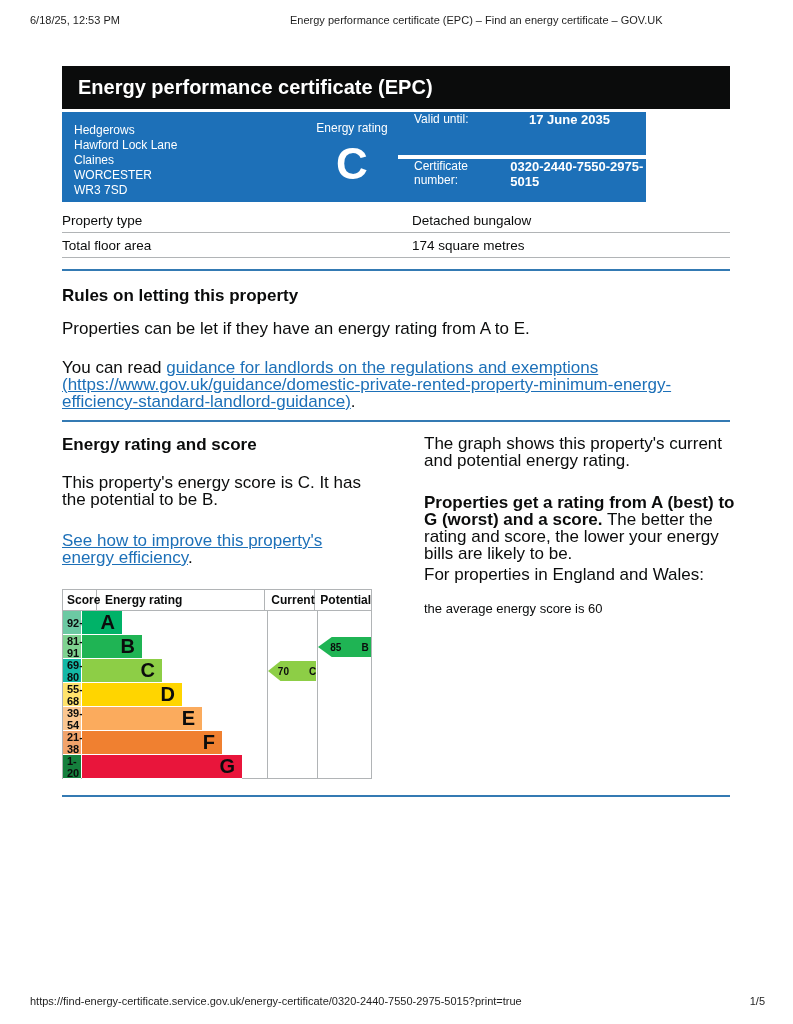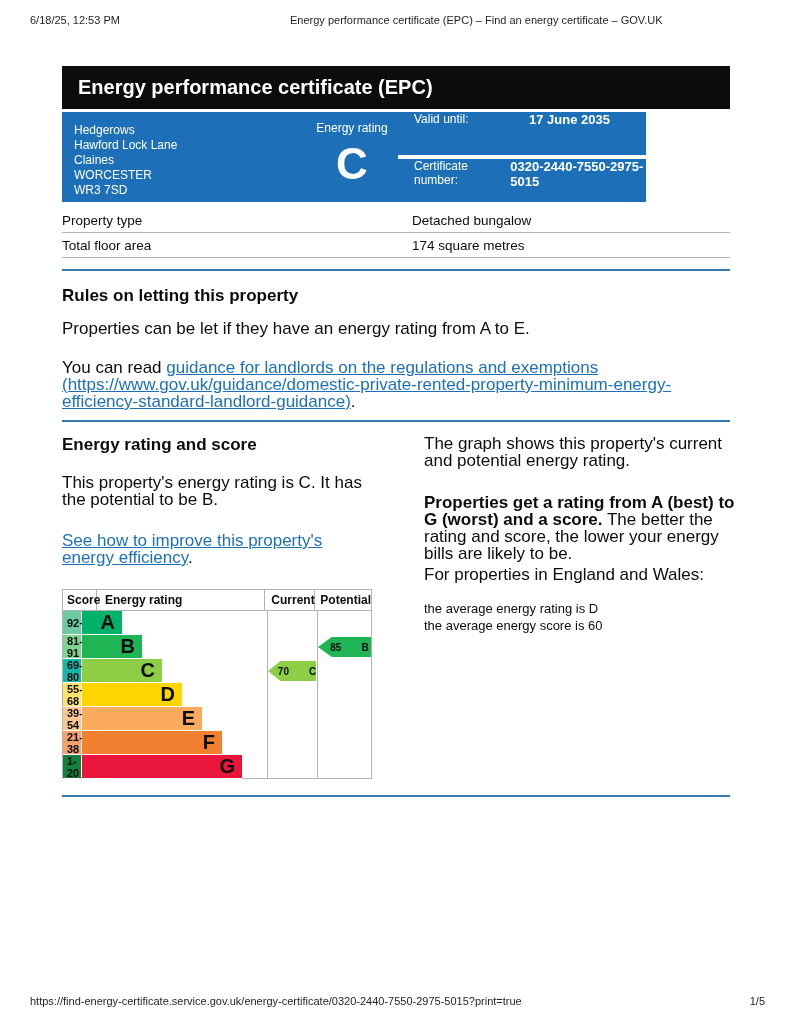--- a/index.html
+++ b/index.html
@@ -136,28 +136,27 @@
 
   <div class="blue-rule rule-1"></div>
 
   <h2 class="rules-h2">Rules on letting this property</h2>
   <p class="body-text rules-p1">Properties can be let if they have an energy rating from A to E.</p>
   <p class="body-text rules-p2"><span>You can read </span><a class="gov-link">guidance for landlords on the regulations and exemptions (https://www.gov.uk/guidance/domestic-private-rented-property-minimum-energy-efficiency-standard-landlord-guidance)</a><span>.</span></p>
 
   <div class="blue-rule rule-2"></div>
 
   <h2 class="ers-h2">Energy rating and score</h2>
-  <p class="body-text ers-p1">This property's energy rating is C. It has the potential to be B.</p>
+  <p class="body-text ers-p1">This property's energy score is C. It has the potential to be B.</p>
   <p class="body-text ers-link"><a class="gov-link">See how to improve this property's energy efficiency</a><span>.</span></p>
 
   <p class="body-text g-p1">The graph shows this property's current and potential energy rating.</p>
   <p class="body-text g-p2"><span class="bold">Properties get a rating from A (best) to G (worst) and a score.</span><span> The better the rating and score, the lower your energy bills are likely to be.</span></p>
   <p class="body-text g-p3">For properties in England and Wales:</p>
   <ul class="g-list">
-    <li>the average energy rating is D</li>
     <li>the average energy score is 60</li>
   </ul>
 
   <div class="chart">
     <div class="chart-header">
       <div class="hc hc-score">Score</div>
       <div class="hc hc-rating">Energy rating</div>
       <div class="hc hc-current">Current</div>
       <div class="hc hc-potential">Potential</div>
     </div>

